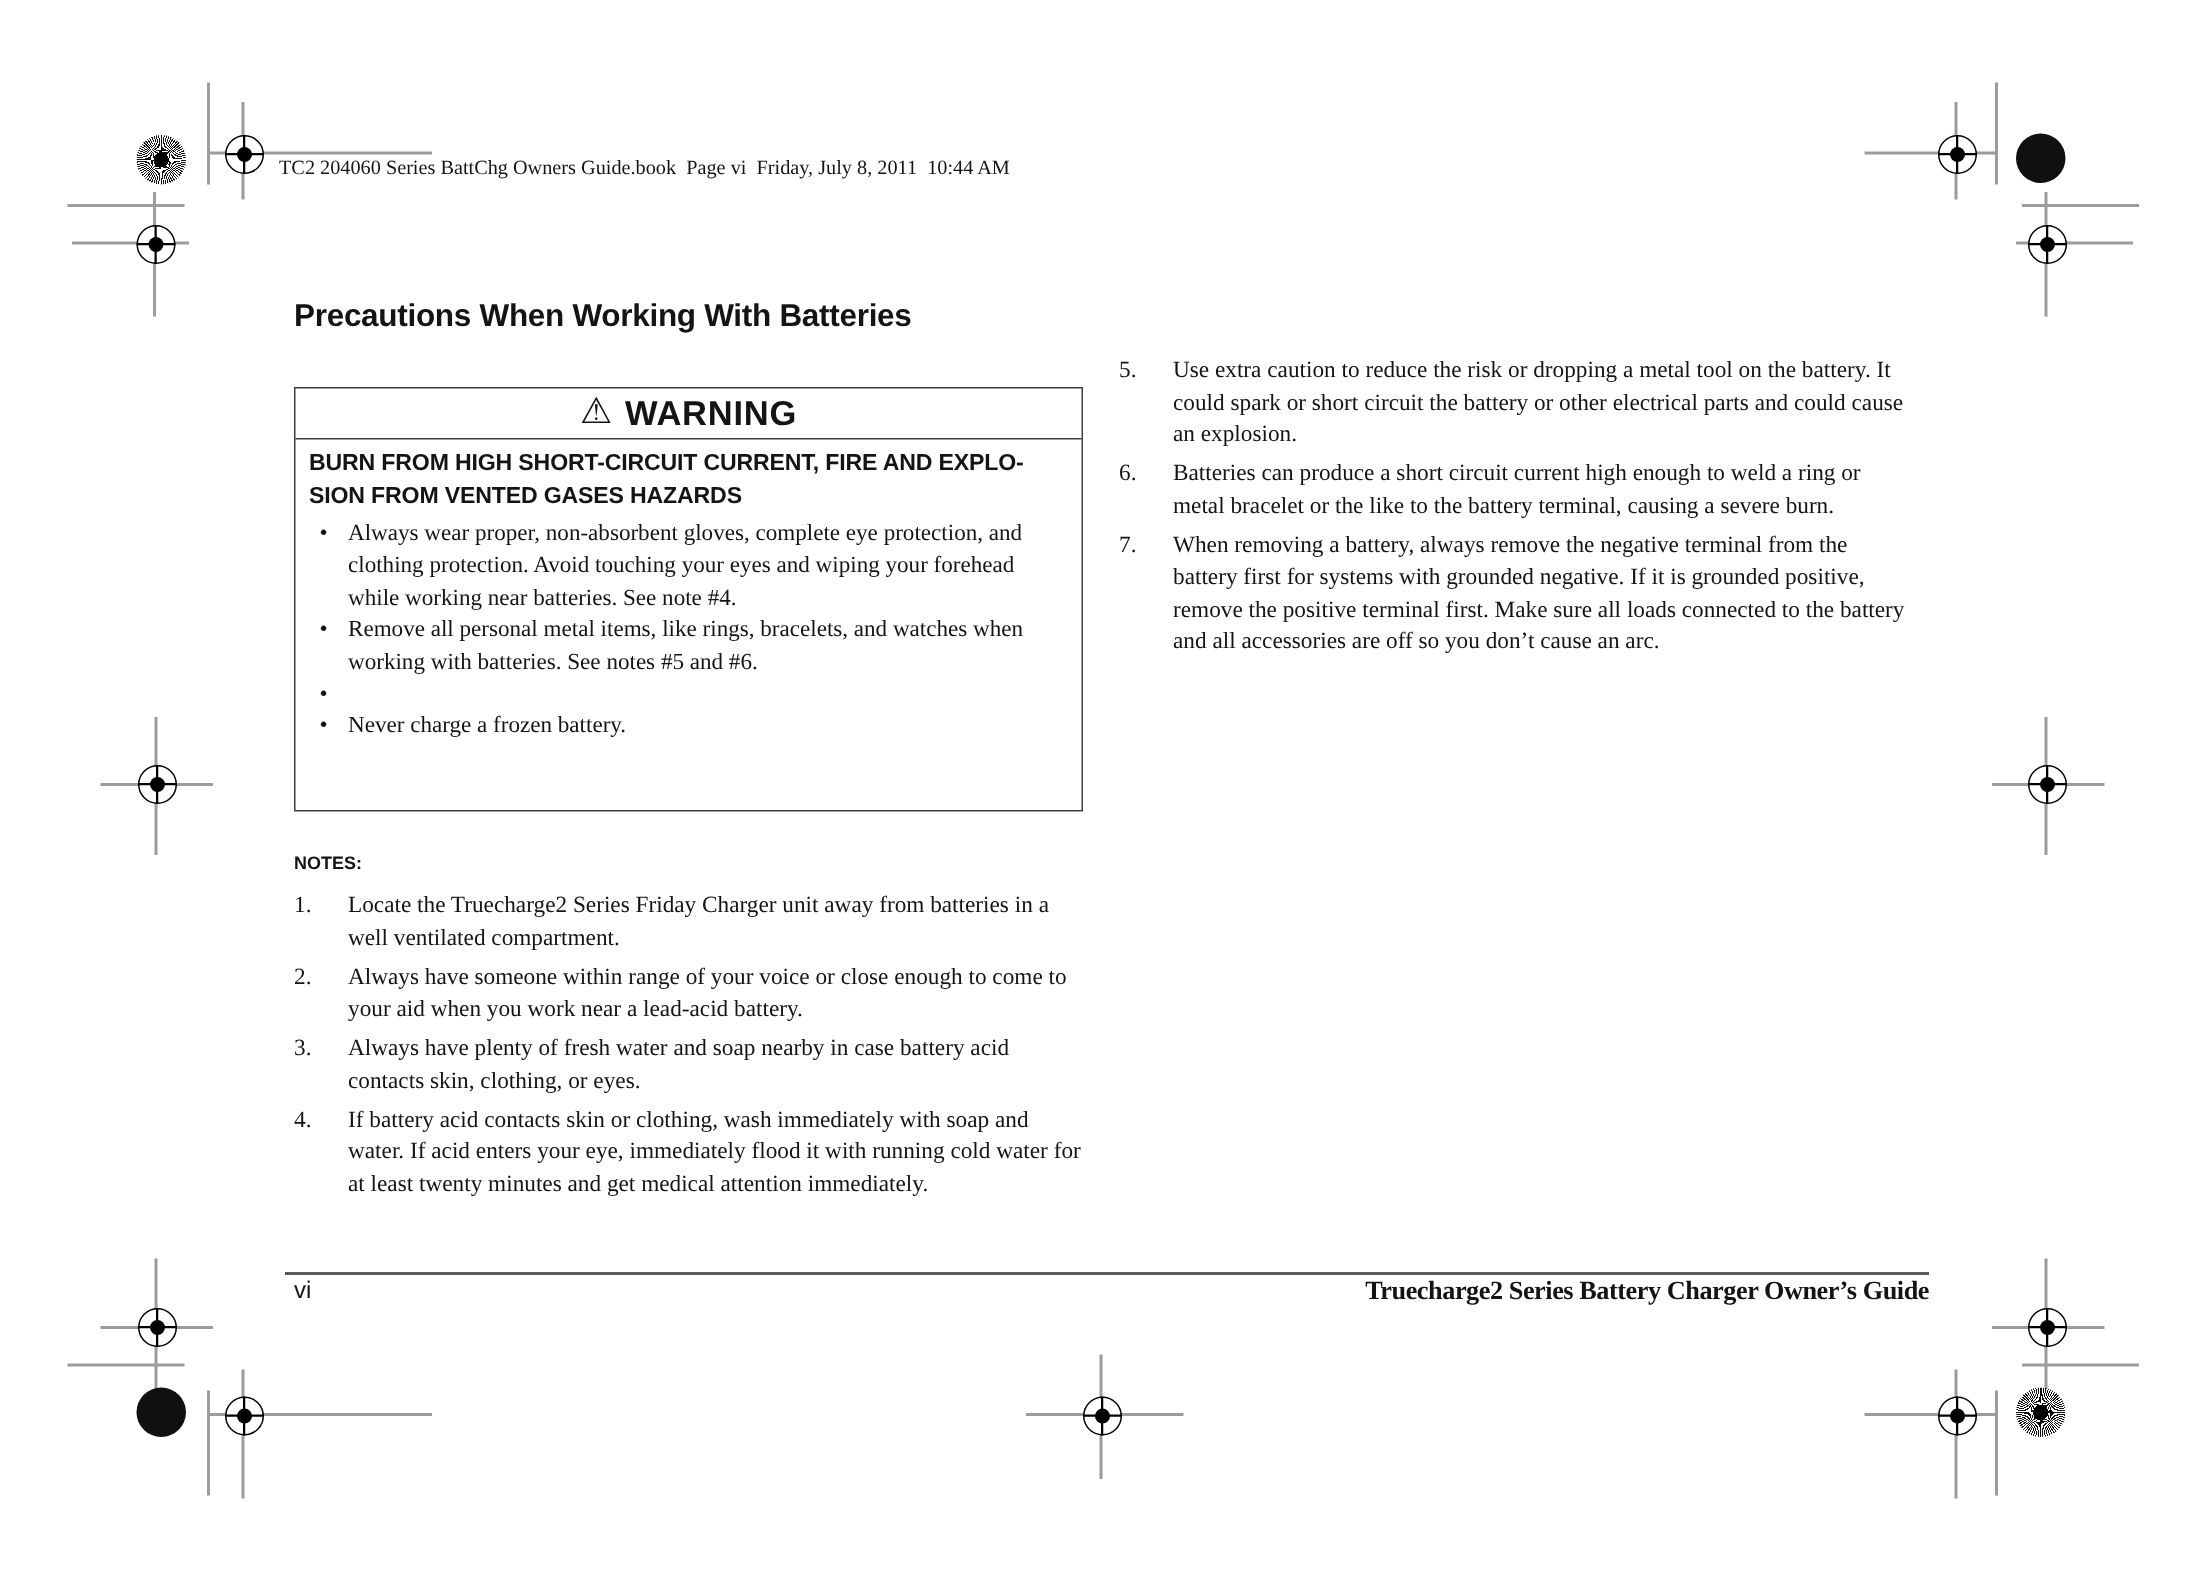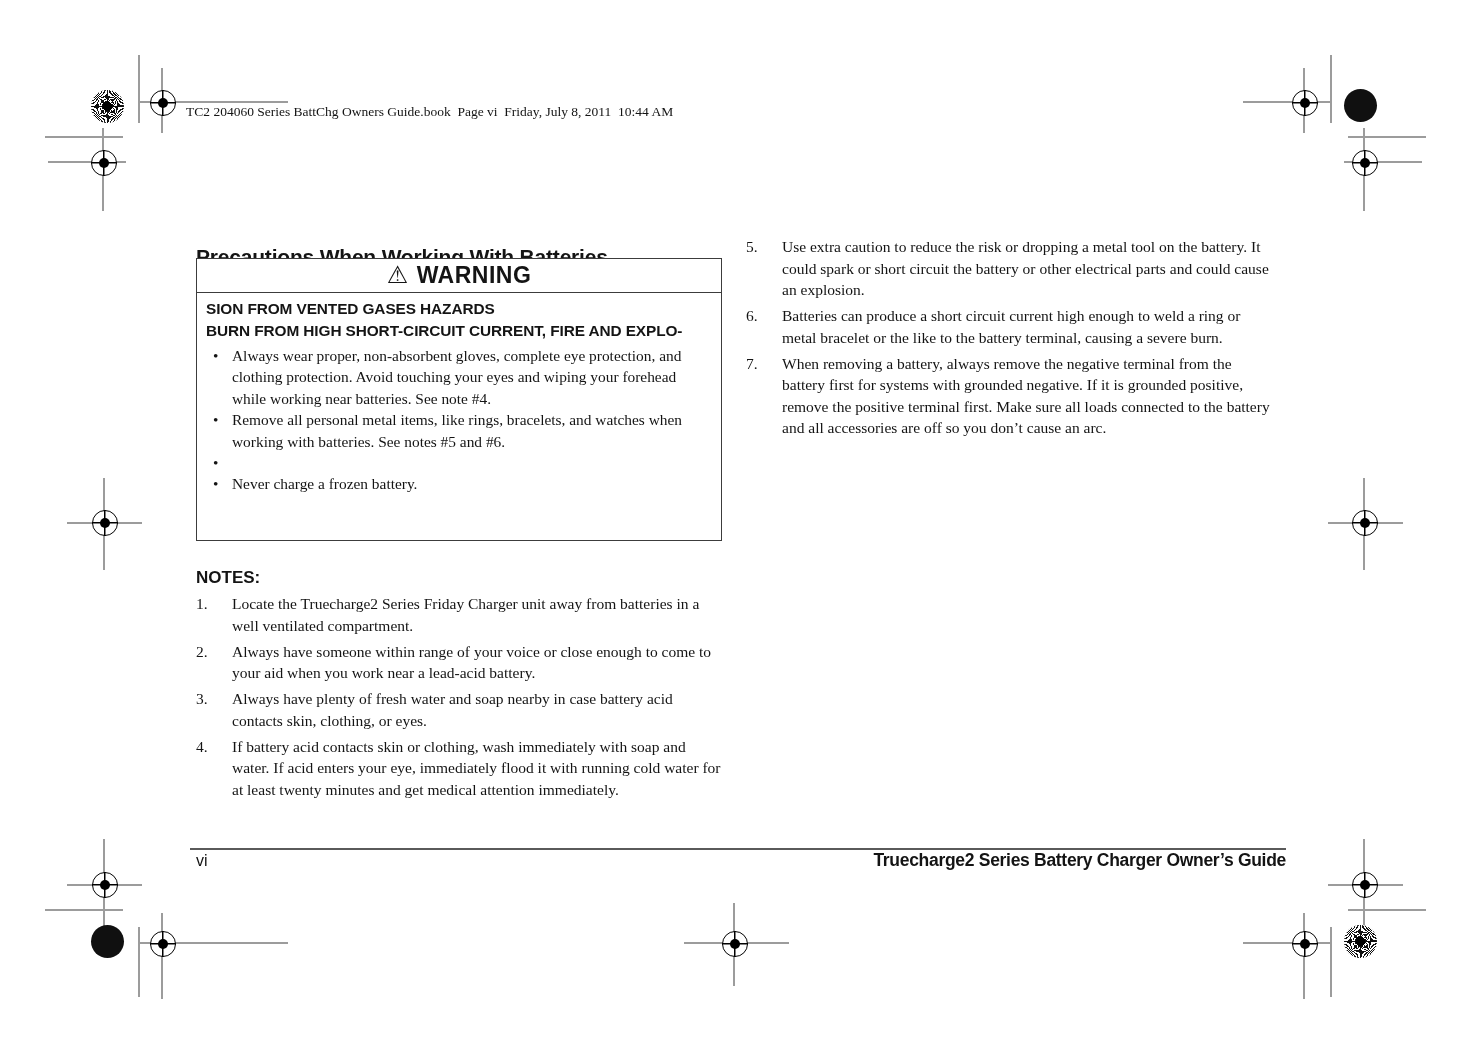--- a/index.html
+++ b/index.html
@@ -24,50 +24,50 @@
     background:
       radial-gradient(circle, #000 0 5px, rgba(0,0,0,0) 5px),
       repeating-conic-gradient(#101010 0deg 2.6deg, #ffffff 2.6deg 5.6deg); }
   .blackdot { position:absolute; width:33px; height:33px; border-radius:50%; background:#101010; z-index:2; }
 
   
   .header-line { position:absolute; left:186px; top:104px; font-size:13.5px; white-space:pre;
     font-family:"Liberation Serif", serif; z-index:3; }
 
   .page-title { position:absolute; left:196px; top:199px; font-family:"Liberation Sans", sans-serif;
-    font-weight:700; font-size:21px; letter-spacing:-0.2px;margin-top:46px; }
+    font-weight:700; font-size:21px; letter-spacing:-0.2px; }
 
   .warnbox { position:absolute; left:196px; top:258px; width:526px; height:283px;
     border:1px solid #3c3c3c; background:#fff; }
   .warnbox-header { height:34px; border-bottom:1px solid #3c3c3c; display:flex;
     align-items:center; justify-content:center; gap:8px;
     font-family:"Liberation Sans", sans-serif; font-weight:700; font-size:23px; letter-spacing:0.5px; }
   .warn-tri { font-size:24px; font-weight:400; line-height:1; position:relative; top:-1px; }
   .warnbox-body { padding:5px 9px 0 9px; }
   .hazard-title { font-family:"Liberation Sans", sans-serif; font-weight:700; font-size:15.4px;
     line-height:22px; letter-spacing:-0.1px; }
   .wbullets { margin-top:3px; }
   .wbullet { display:flex; font-size:15.4px; line-height:21.4px; }
   .wbullet .bm { width:26px; flex:0 0 26px; padding-left:7px; }
   .consequence { margin-top:6px; font-weight:700; font-size:15.4px; line-height:21.4px; }
 
   .notes-heading { position:absolute; left:196px; top:568px; font-family:"Liberation Sans", sans-serif;
-    font-weight:700; font-size:17px; }
+    font-weight:700; font-size:12px; }
 
   .numlist { position:absolute; display:flex; flex-direction:column; gap:4.5px; }
   .numlist.left { left:196px; top:593px; width:528px; }
   .numlist.right { left:746px; top:236px; width:528px; }
   .numitem { display:flex; font-size:15.5px; line-height:21.5px; }
   .numitem .nn { width:36px; flex:0 0 36px; }
   .numitem .nt { flex:1; }
 
   .footer-rule { position:absolute; left:190px; top:848px; width:1096px; height:2px; background:#5a5a5a; }
   .footer-page-num { position:absolute; left:196px; top:852px; font-family:"Liberation Sans", sans-serif;
     font-size:16px; }
-  .footer-book-title { position:absolute; right:184px; top:850px; font-family:Liberation Sans, sans-serif;
+  .footer-book-title { position:absolute; right:184px; top:850px; font-family:Liberation Serif, serif;
     font-weight:700; font-size:17.5px; letter-spacing:-0.3px; }
 </style>
 </head>
 <body>
 
 <div class="gline h" style="left:140px; top:101px; width:148px;"></div>
 <div class="gline v" style="left:161px; top:68px;  height:65px;"></div>
 <div class="gline v" style="left:138px; top:55px;  height:68px;"></div>
 <div class="gline h" style="left:45px;  top:136px; width:78px;"></div>
 <div class="gline h" style="left:48px;  top:161px; width:78px;"></div>
@@ -123,22 +123,22 @@
 
 <h1 class="page-title">Precautions When Working With Batteries</h1>
 
 <div class="warnbox">
   <div class="warnbox-header">
     <span class="warn-tri">⚠</span>
     <span>WARNING</span>
   </div>
   <div class="warnbox-body">
     <div class="hazard-title">
+      <div>BURN FROM HIGH SHORT-CIRCUIT CURRENT, FIRE AND EXPLO-</div>
       <div>SION FROM VENTED GASES HAZARDS</div>
-      <div>BURN FROM HIGH SHORT-CIRCUIT CURRENT, FIRE AND EXPLO-</div>
     </div>
     <div class="wbullets">
       <div class="wbullet">
         <span class="bm">•</span>
         <span class="bt">Always wear proper, non-absorbent gloves, complete eye protection, and clothing protection. Avoid touching your eyes and wiping your forehead while working near batteries. See note #4.</span>
       </div>
       <div class="wbullet">
         <span class="bm">•</span>
         <span class="bt">Remove all personal metal items, like rings, bracelets, and watches when working with batteries. See notes #5 and #6.</span>
       </div>

